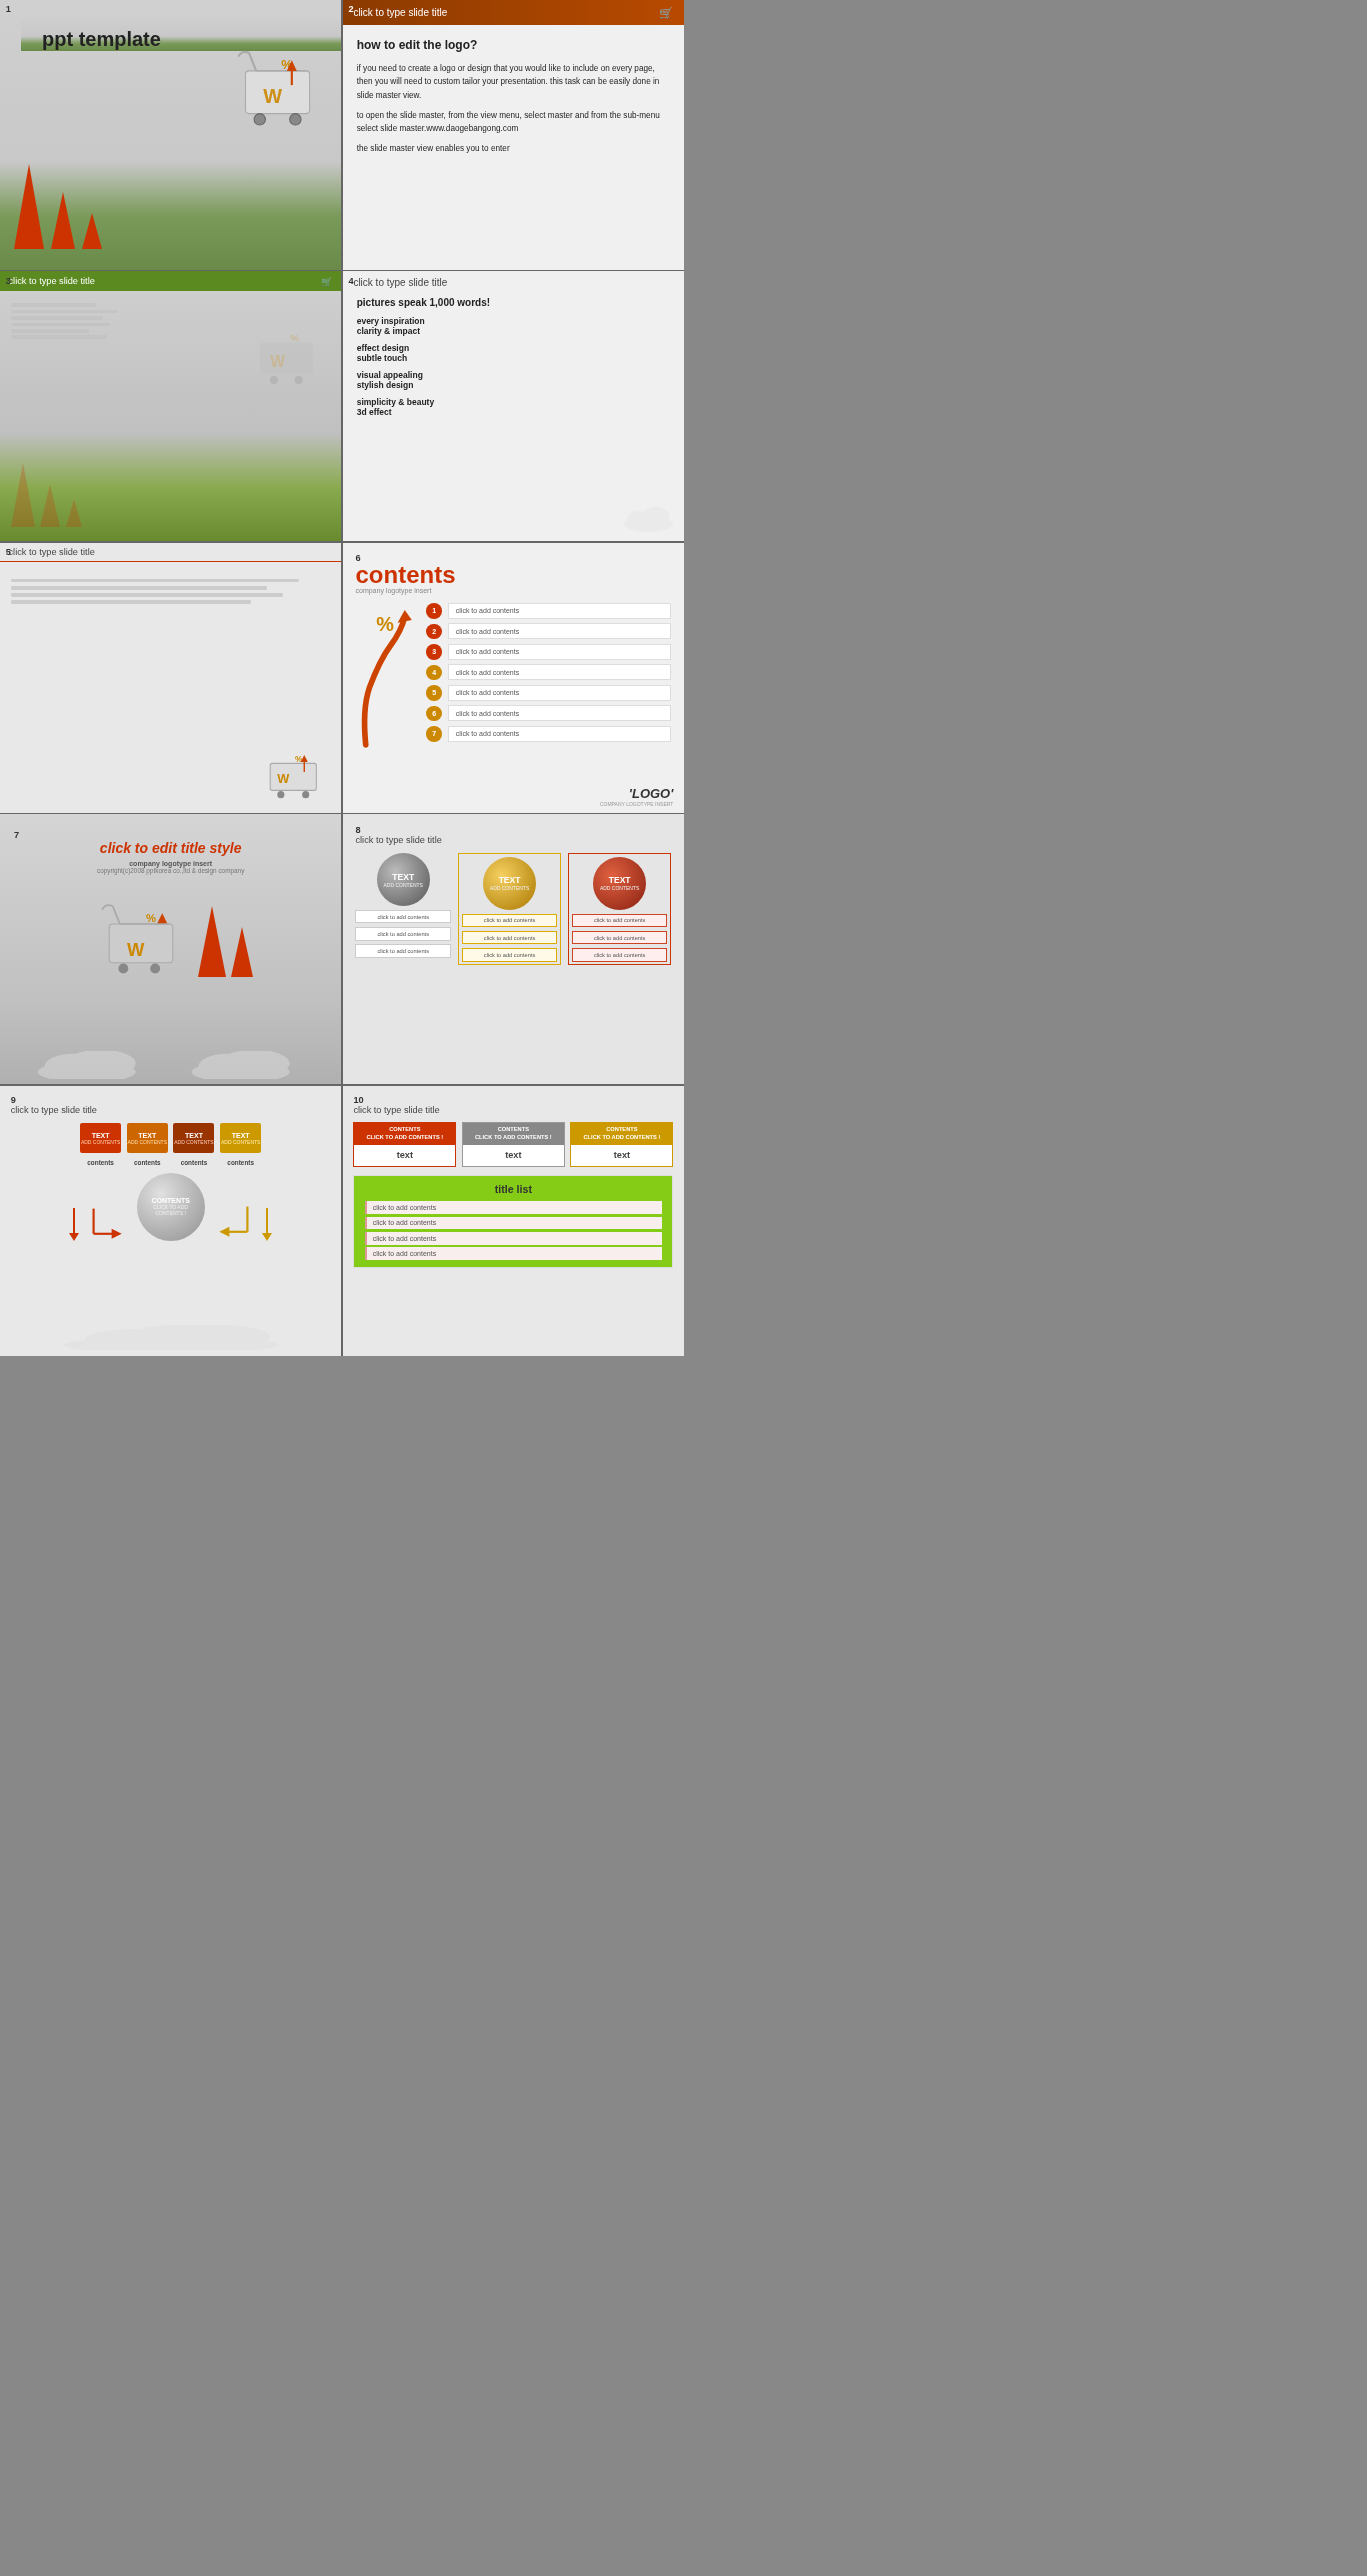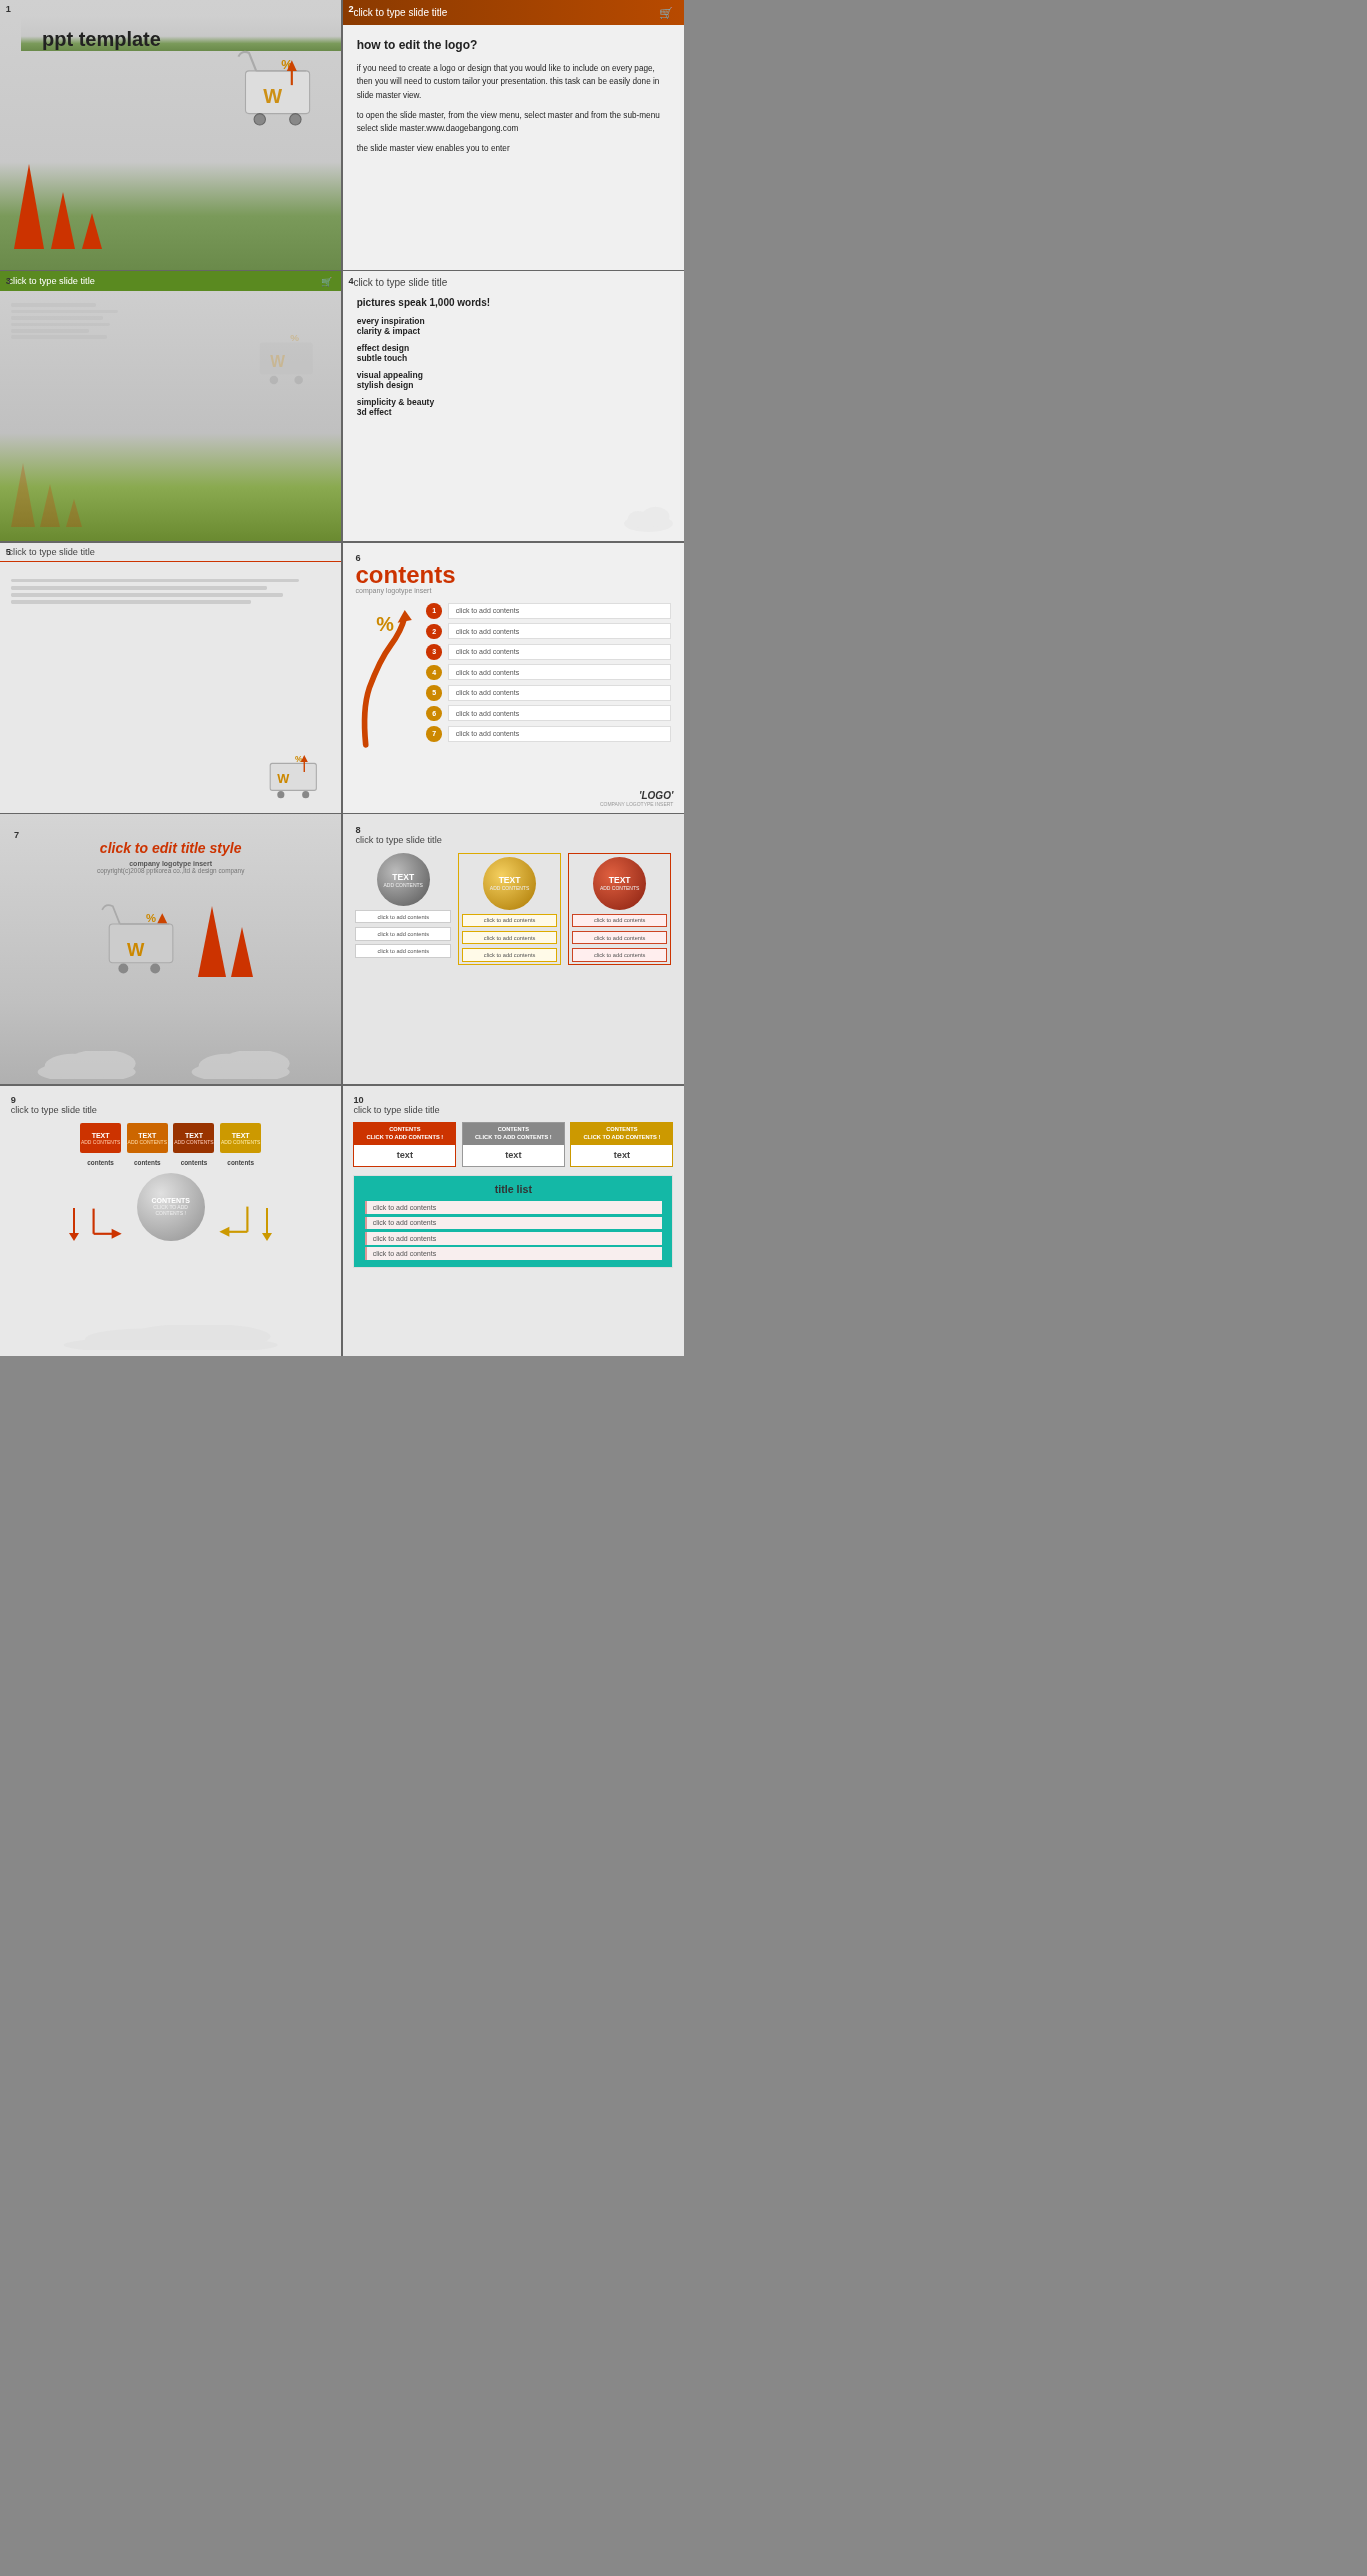--- a/index.html
+++ b/index.html
@@ -334,21 +334,21 @@
           <div class="contents-num" style="background:#cc8800;">6</div>
           <div class="contents-box">click to add contents</div>
         </div>
         <div class="contents-item">
           <div class="contents-num" style="background:#cc8800;">7</div>
           <div class="contents-box">click to add contents</div>
         </div>
       </div>
     </div>
     <div style="position:absolute;bottom:5.7px;right:10.7px;text-align:right;">
-      <div style="font-size:10px;font-style:italic;font-weight:bold;color:#333;">'LOGO'</div>
+      <div style="font-size:13px;font-style:italic;font-weight:bold;color:#333;">'LOGO'</div>
       <div style="font-size:5px;color:#999;">COMPANY LOGOTYPE INSERT</div>
     </div>
   </div>
 
   <div class="slide slide7" style="background:linear-gradient(to bottom,#d5d5d5,#c0c0c0 70%,#b0b0b0);padding:14px;">
     <span class="slide-num" style="position:relative;left:0;top:0;">7</span>
     <div style="font-size:14px;color:#cc3300;font-style:italic;font-weight:bold;text-align:center;margin-bottom:4.3px;">click to edit title style</div>
     <div style="text-align:center;font-size:7px;font-weight:bold;color:#555;">company logotype insert</div>
     <div style="text-align:center;font-size:6.4px;color:#777;margin-bottom:10.7px;">copyright(c)2008 pptkorea co.,ltd &amp; design company</div>
     
@@ -509,21 +509,21 @@
         <div style="background:#888;padding:3.6px 4.3px;font-size:5.7px;font-weight:bold;color:white;text-align:center;text-transform:uppercase;line-height:1.3;">CONTENTS<br>CLICK TO ADD CONTENTS !</div>
         <div style="padding:5.7px;text-align:center;font-size:9.2px;font-weight:bold;color:#444;">text</div>
       </div>
 
       <div style="flex:1;border:1.4px solid #cc9900;background:white;">
         <div style="background:#cc9900;padding:3.6px 4.3px;font-size:5.7px;font-weight:bold;color:white;text-align:center;text-transform:uppercase;line-height:1.3;">CONTENTS<br>CLICK TO ADD CONTENTS !</div>
         <div style="padding:5.7px;text-align:center;font-size:9.2px;font-weight:bold;color:#444;">text</div>
       </div>
     </div>
     
-    <div style="background:#14b8a6;border:0.7px solid #ddd;padding:7px 10.7px;">
+    <div style="background:#84cc16;border:0.7px solid #ddd;padding:7px 10.7px;">
       <div style="font-size:10.7px;font-weight:bold;color:#333;text-align:center;margin-bottom:5.7px;">title list</div>
       <div style="padding:2.8px 5.7px;font-size:7px;color:#555;margin-bottom:2.8px;background:#f8eeee;border-left:2.1px solid #dd9999;">click to add contents</div>
       <div style="padding:2.8px 5.7px;font-size:7px;color:#555;margin-bottom:2.8px;background:#f8eeee;border-left:2.1px solid #dd9999;">click to add contents</div>
       <div style="padding:2.8px 5.7px;font-size:7px;color:#555;margin-bottom:2.8px;background:#f8eeee;border-left:2.1px solid #dd9999;">click to add contents</div>
       <div style="padding:2.8px 5.7px;font-size:7px;color:#555;background:#f8eeee;border-left:2.1px solid #dd9999;">click to add contents</div>
     </div>
   </div>
 
 </div>
 

